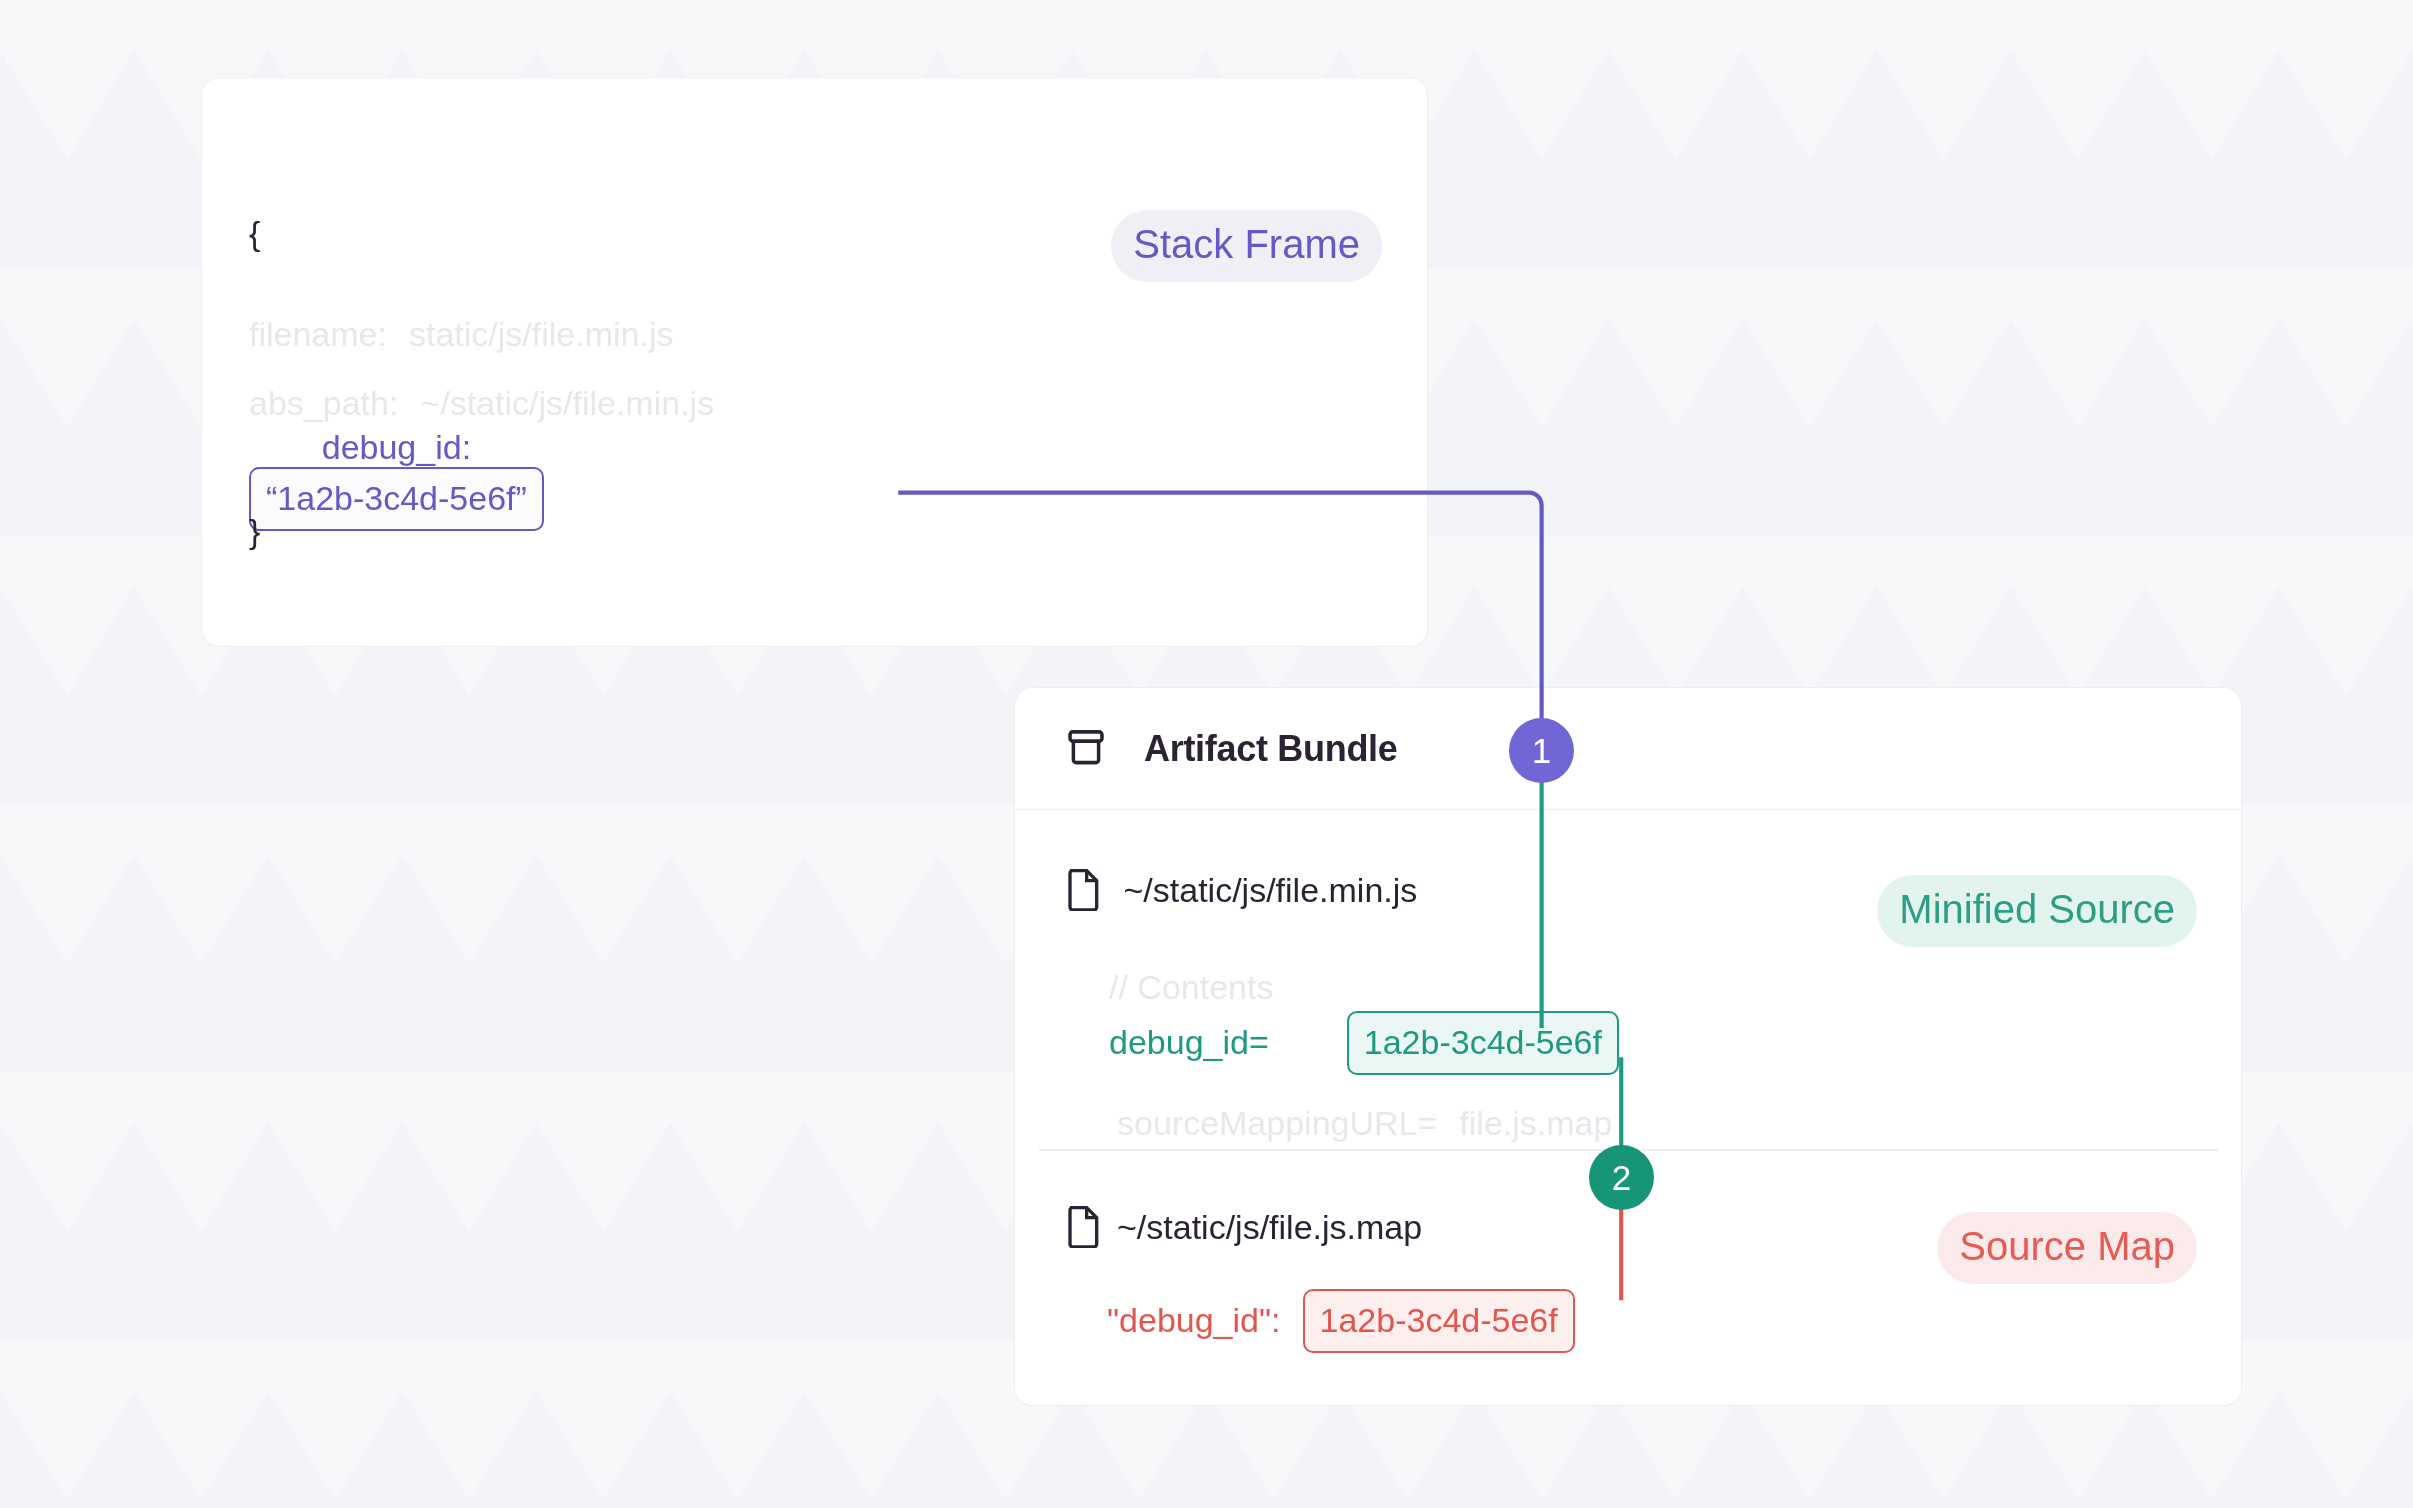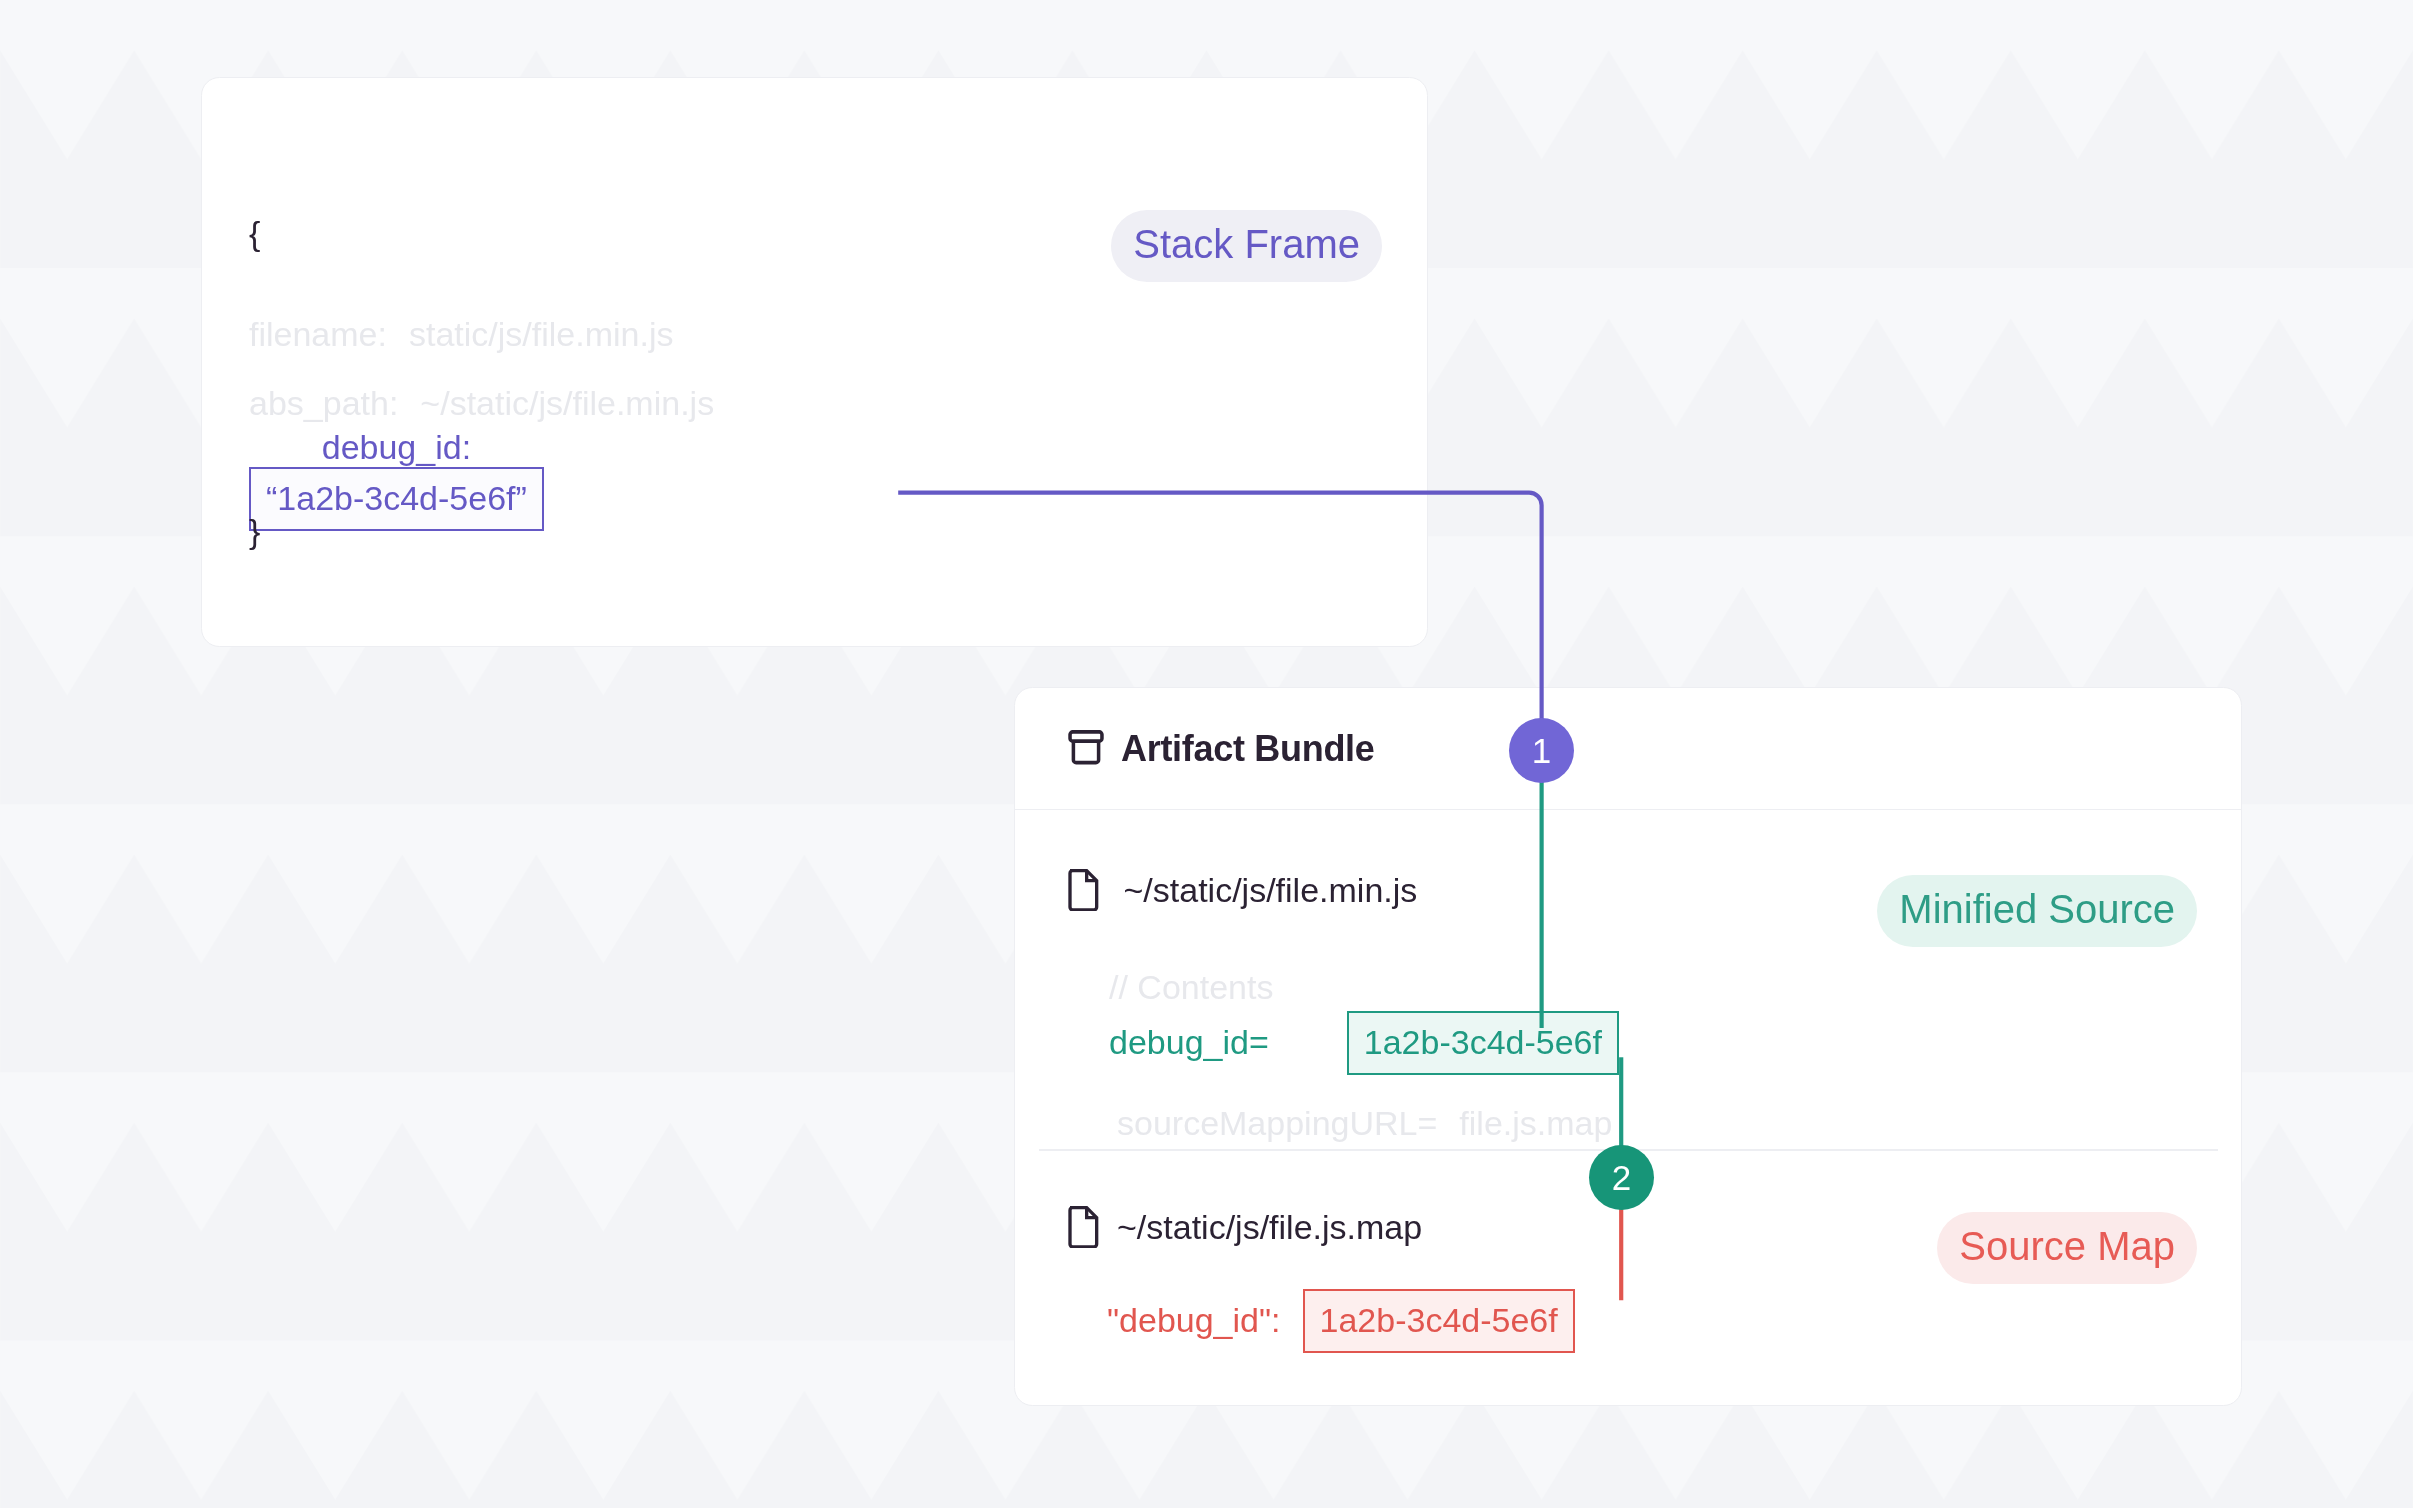--- a/index.html
+++ b/index.html
@@ -40,42 +40,42 @@
   }
   .panel-body { position:relative; }
 
   
   #stack-trace-panel { left:201px; top:77px; width:1227px; height:570px; }
   #stack-trace-panel .panel-head { height:121px; padding-left:47px; gap:23.5px; }
   #stack-trace-panel .panel-body { padding:0 47px; }
 
   
   #artifact-bundle-panel { left:1014px; top:687px; width:1228px; height:719px; }
-  #artifact-bundle-panel .panel-head { height:122px; padding-left:50px; gap:14px; }
+  #artifact-bundle-panel .panel-head { height:122px; padding-left:50px; gap:37px; }
 
   
   .code-line {
     position:absolute;
     font-family:"Liberation Sans", sans-serif;
     font-size:34px;
     white-space:nowrap;
     display:flex; align-items:center;
   }
   .muted  { color:#E7E8EC;margin-top:19px; }
   .dark   { color:#2B2233; }
   .purple { color:#6559C5; }
   .teal   { color:#1F9A82; }
   .red    { color:#E1564F; }
 
   .gap { display:inline-block; width:22px; }
 
   
   .chip {
     display:inline-flex; align-items:center; justify-content:center;
-    border-radius:0;
+    border-radius:10px;
     border:2.5px solid transparent;
     font-size:34px;
     line-height:1;
     padding:11.7px 15px 14.2px 15px;
     white-space:nowrap;
   }
   .chip-purple { border-color:#6559C5; color:#6559C5; background:#FBFBFE; }
   .chip-teal   { border-color:#1F9A82; color:#1F9A82; background:#EBF7F4; }
   .chip-red    { border-color:#E1564F; color:#E1564F; background:#FDEFEE; }
 

